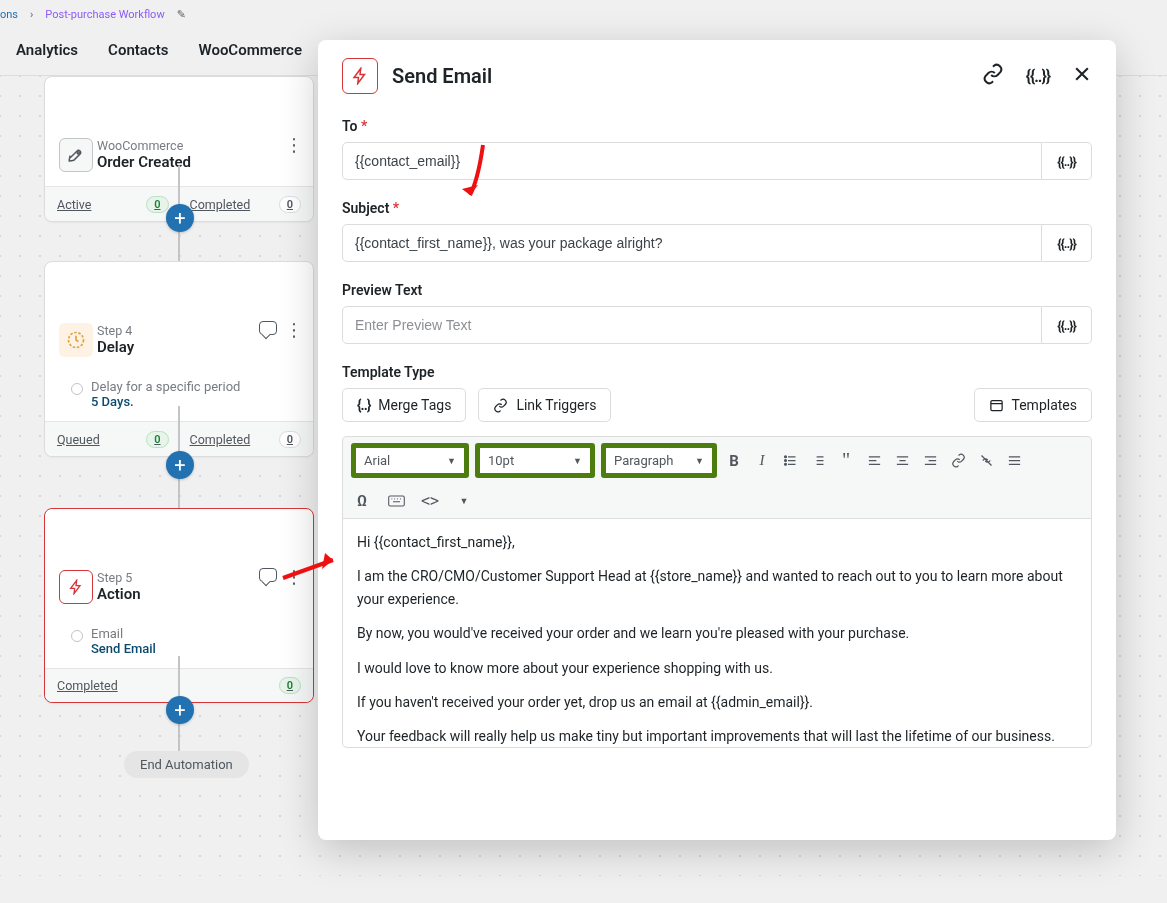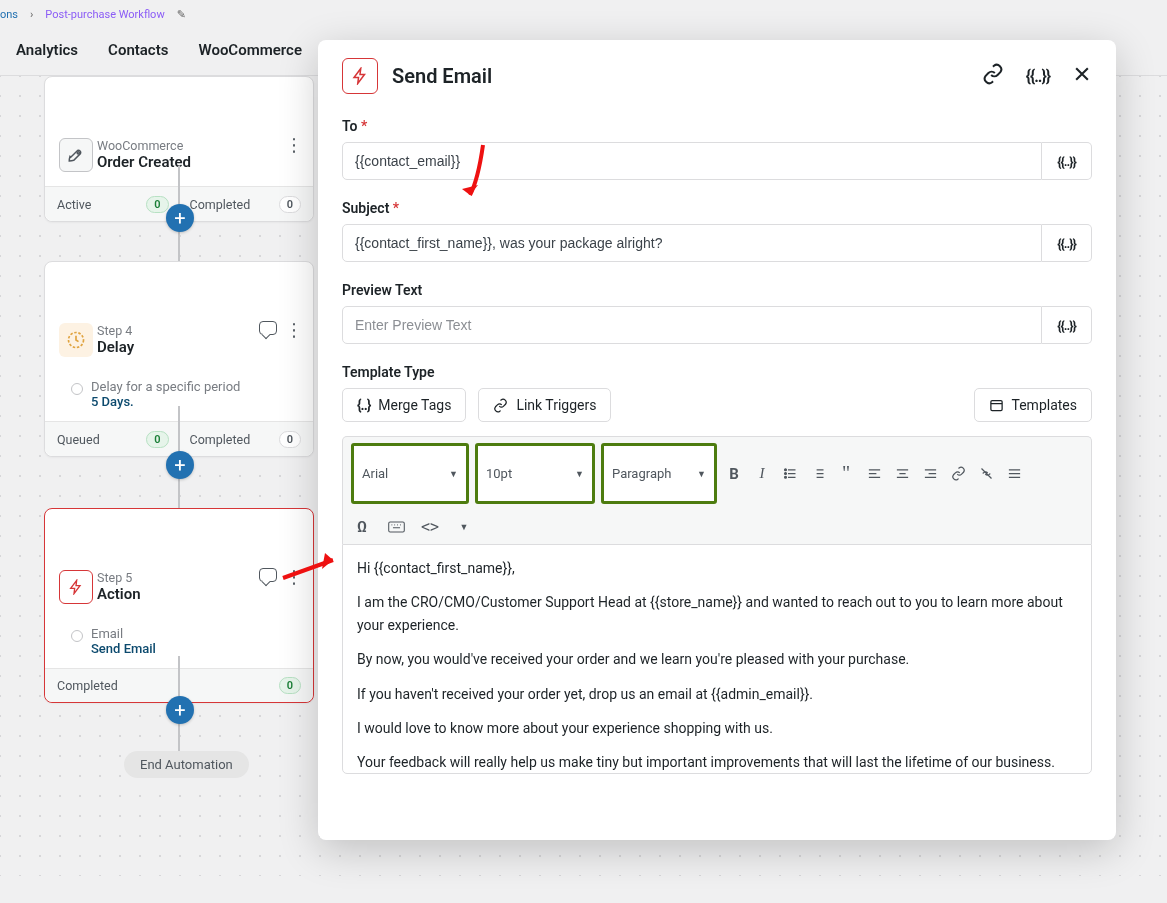--- a/index.html
+++ b/index.html
@@ -26,21 +26,21 @@
 .node-text .small { font-size: 12.5px; color: #787c82; }
 .node-text .big { font-size: 15px; font-weight: 600; }
 .node-actions { position: absolute; right: 10px; top: 12px; display: flex; gap: 8px; color: #50575e; }
 .dots-v { cursor: pointer; font-size: 18px; line-height: 1; }
 .comment-ic { width: 18px; height: 14px; border: 1.5px solid #50575e; border-radius: 4px; position: relative; cursor: pointer; }
 .comment-ic::after { content:""; position:absolute; bottom:-4px; left:3px; width:5px; height:5px; border-left:1.5px solid #50575e; border-bottom:1.5px solid #50575e; background:#fff; transform: rotate(-45deg);}
 .node-sub { padding: 8px 14px 12px 46px; font-size: 13px; color: #787c82; position: relative; }
 .node-sub .subval { color: #0c4a6e; font-weight: 500; }
 .node-sub::before { content:""; position:absolute; left:26px; top:12px; width:10px; height:10px; border:1.5px solid #c3c4c7; border-radius:50%; background:#fff; }
 .node-footer { display: flex; justify-content: space-between; align-items: center; padding: 8px 12px; border-top: 1px solid #e5e5e5; background: #f6f7f7; border-radius: 0 0 8px 8px; font-size: 12.5px; color: #50575e; }
-.node-footer .half { flex:1; display:flex; justify-content: space-between; align-items:center; }
+.node-footer .half { flex:1; display:flex; justify-content: space-between; align-items:center;text-decoration:underline; }
 .node-footer .divider { width:1px; height: 18px; background:#dcdcde; margin: 0 10px; }
 .pill { display:inline-block; min-width: 22px; text-align:center; padding: 1px 7px; border-radius: 10px; font-size: 11px; font-weight:600; }
 .pill-g { background: #e6f4ea; color: #1a7f37; border: 1px solid #b7e1c3; }
 .pill-w { background: #fff; color: #50575e; border: 1px solid #dcdcde; }
 
 .connector { position:absolute; left: 178px; width: 2px; background: #c3c4c7; }
 .plus-btn { position:absolute; left: 166px; width: 28px; height: 28px; border-radius: 50%; background: #2271b1; color:#fff; display:flex; align-items:center; justify-content:center; font-size: 20px; cursor:pointer; box-shadow: 0 1px 3px rgba(0,0,0,.2); }
 
 .end-pill { position:absolute; left: 124px; padding: 6px 16px; background: #e5e5e5; color:#50575e; border-radius: 14px; font-size: 13px; }
 
@@ -68,21 +68,21 @@
 .radio-opt { display:flex; align-items:center; gap: 8px; font-size: 14px; cursor:pointer; }
 .radio-c { width: 18px; height: 18px; border-radius:50%; border: 1.5px solid #8c8f94; display:flex; align-items:center; justify-content:center; }
 .radio-c.checked { border-color: #2271b1; }
 .radio-c.checked::after { content:""; width:9px; height:9px; border-radius:50%; background:#2271b1; }
 
 .btn-row { display:flex; justify-content:space-between; margin-bottom: 14px; }
 .btn-grp { display:flex; gap: 12px; }
 .btn { padding: 8px 14px; border: 1px solid #dcdcde; border-radius: 5px; background:#fff; font-size: 14px; cursor:pointer; display:flex; align-items:center; gap:8px; }
 
 .editor-tb { border: 1px solid #dcdcde; border-bottom: none; border-radius: 5px 5px 0 0; background: #f6f7f7; padding: 6px 8px; display:flex; flex-wrap: wrap; gap: 6px; align-items:center; }
-.tb-sel { padding: 20px 8px; border: 3px solid #4d7c0f; border-radius: 3px; background:#fff; font-size: 13px; display:flex; align-items:center; justify-content:space-between; cursor:pointer; color:#50575e;text-align:right; }
+.tb-sel { padding: 5px 8px; border: 5px solid #4d7c0f; border-radius: 3px; background:#fff; font-size: 13px; display:flex; align-items:center; justify-content:space-between; cursor:pointer; color:#50575e;text-align:right; }
 .tb-sel.font { width: 118px; }
 .tb-sel.size { width: 120px; }
 .tb-sel.para { width: 116px; }
 .tb-sel .car { font-size: 9px; color:#50575e; }
 .tb-ic { width: 22px; height: 22px; display:flex; align-items:center; justify-content:center; cursor:pointer; color:#50575e; border-radius:3px; font-size: 15px; }
 .tb-row2 { width:100%; display:flex; gap: 12px; padding-top: 6px; }
 
 .editor-body { border: 1px solid #dcdcde; border-radius: 0 0 5px 5px; padding: 12px 14px; font-size: 14px; max-height: 230px; overflow-y: auto; line-height: 1.6; }
 .editor-body p { margin-bottom: 12px; }
 .editor-body::-webkit-scrollbar { width: 10px; }
@@ -359,22 +359,22 @@
           </span>
         <span class="tb-ic" style="font-family:monospace">&lt;&gt;</span>
         <span class="tb-ic" style="font-size:9px">▼</span>
       </div>
     </div>
 
     <div class="editor-body">
       <p>Hi {{contact_first_name}},</p>
       <p>I am the CRO/CMO/Customer Support Head at {{store_name}} and wanted to reach out to you to learn more about your experience.</p>
       <p>By now, you would've received your order and we learn you're pleased with your purchase.</p>
+      <p>I would love to know more about your experience shopping with us.</p>
       <p>If you haven't received your order yet, drop us an email at {{admin_email}}.</p>
-      <p>I would love to know more about your experience shopping with us.</p>
       <p>Your feedback will really help us make tiny but important improvements that will last the lifetime of our business.</p>
 
     </div>
   </div>
 
 </div>
 
 <div class="arrow-red" style="top:140px; left:458px">
   <svg width="40" height="70">
       <path d="M25 5 Q 20 40 12 55" stroke="#e11" stroke-width="4" fill="none"></path>

